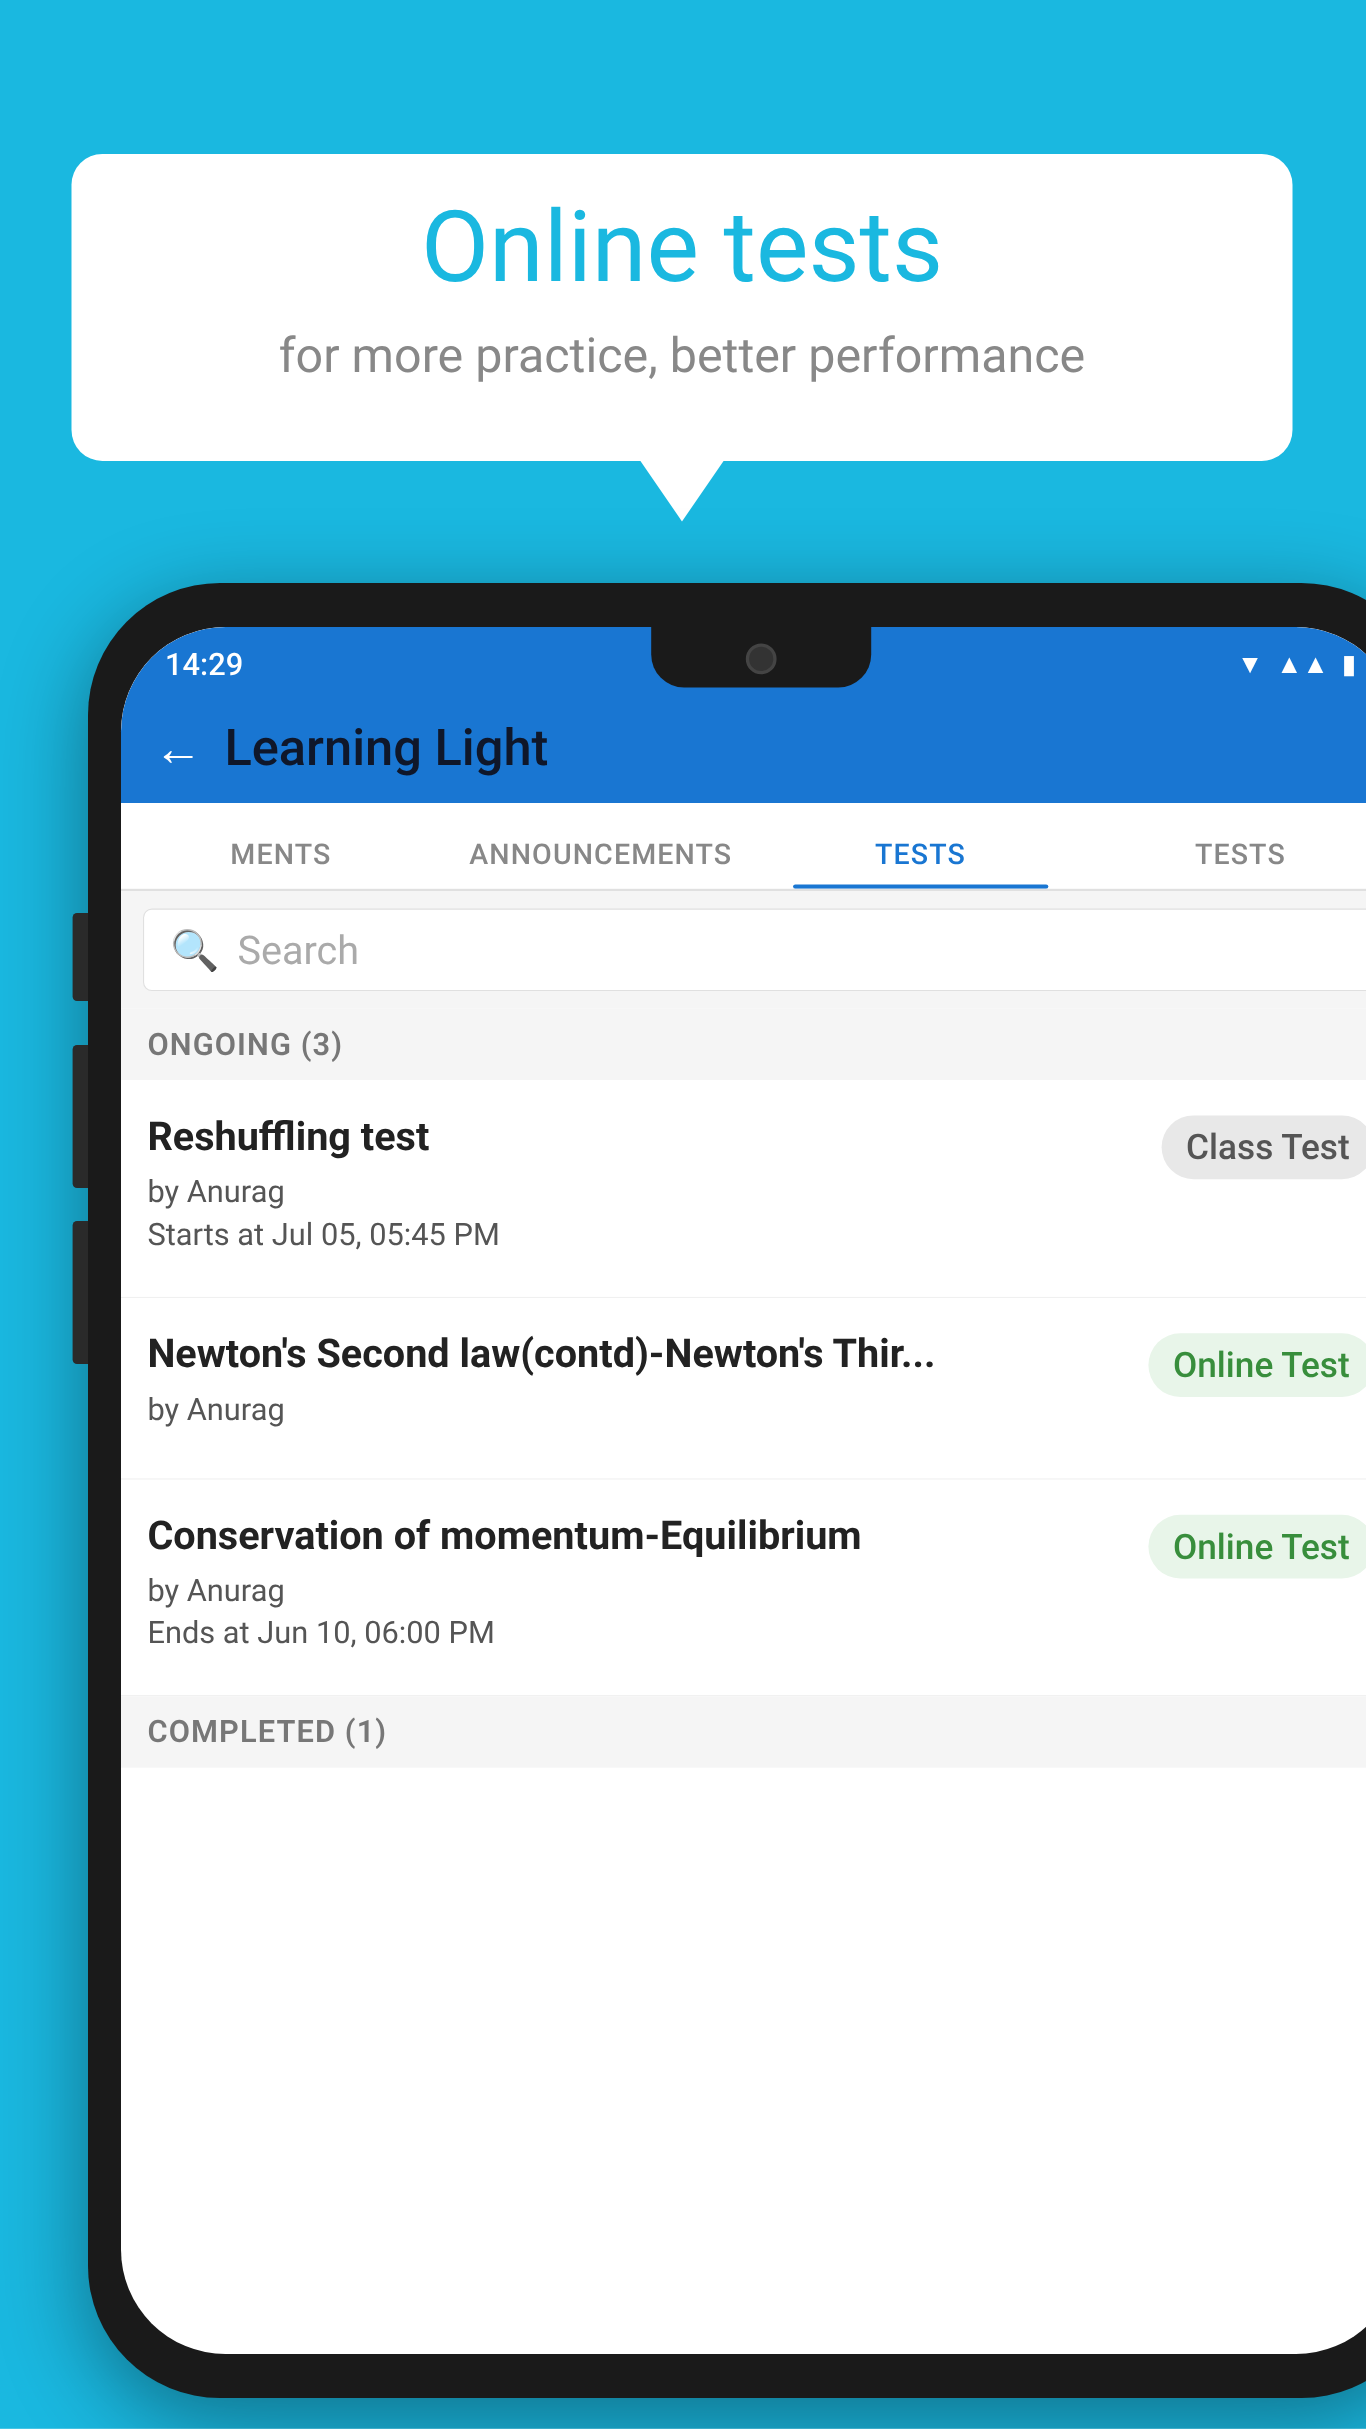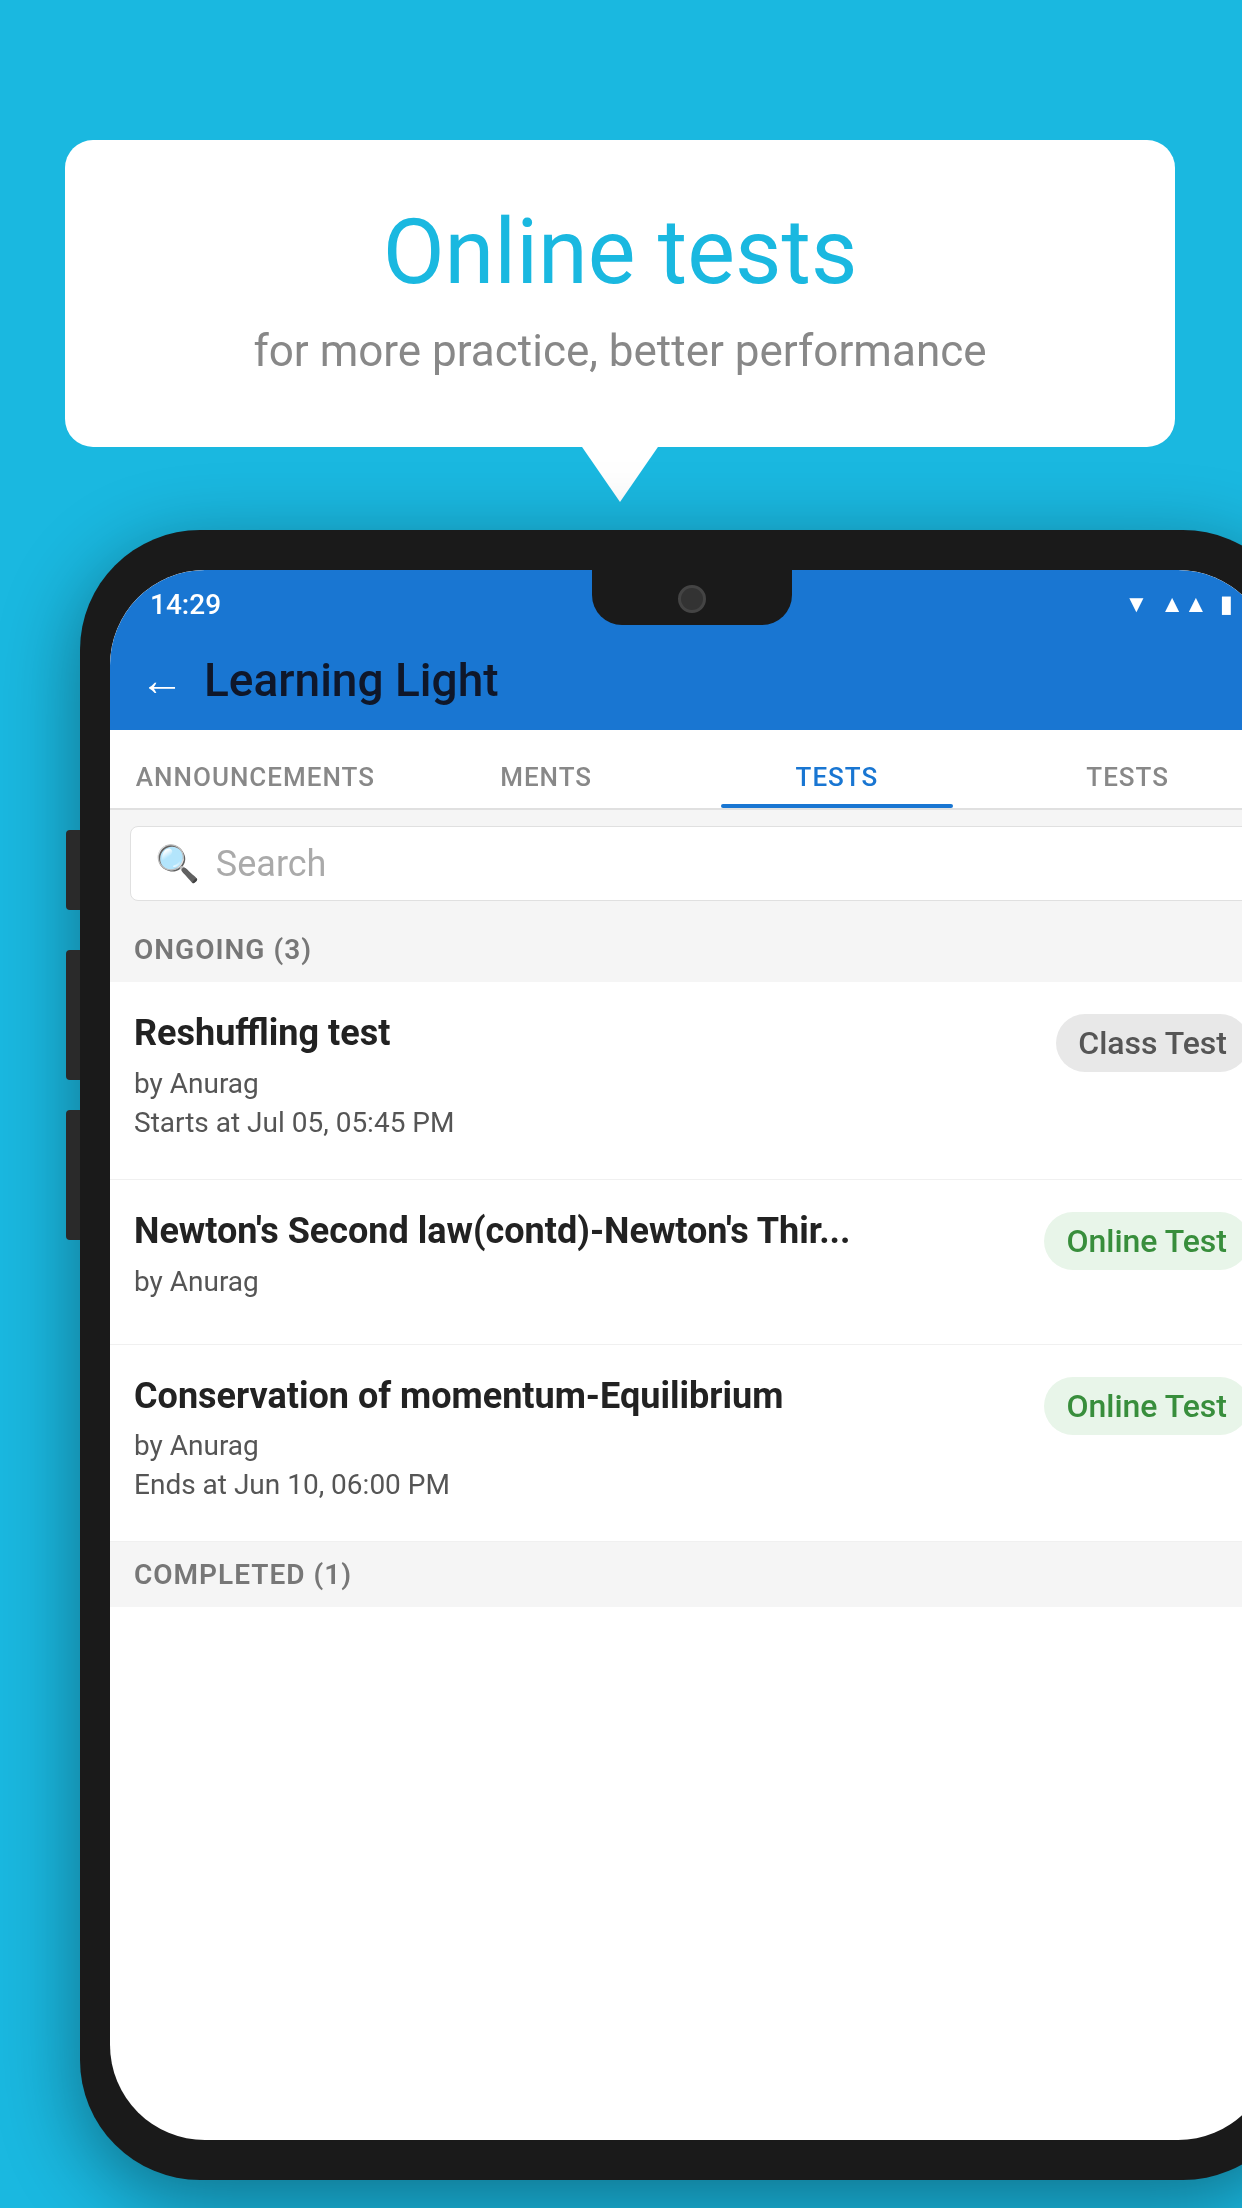--- a/index.html
+++ b/index.html
@@ -15,21 +15,21 @@
     }
 
     
     .speech-bubble {
       position: absolute;
       top: 140px;
       left: 65px;
       width: 1110px;
       background: white;
       border-radius: 28px;
-      padding: 60px 80px 70px;
+      padding: 32px 80px 70px;
       text-align: center;
     }
     .speech-bubble::after {
       content: '';
       position: absolute;
       bottom: -55px;
       left: 50%;
       transform: translateX(-50%);
       width: 0;
       height: 0;
@@ -357,24 +357,24 @@
         </div>
       </div>
 
       <div class="app-header">
         <div class="back-arrow">←</div>
         <div class="app-title">Learning Light</div>
       </div>
 
       <div class="tab-bar">
         <div class="tab-item">
+          <span>MENTS</span>
+        </div>
+        <div class="tab-item">
           <span>ANNOUNCEMENTS</span>
-        </div>
-        <div class="tab-item">
-          <span>MENTS</span>
         </div>
         <div class="tab-item active">
           <span>TESTS</span>
         </div>
         <div class="tab-item">
           <span>TESTS</span>
         </div>
       </div>
 
       <div class="search-container">

